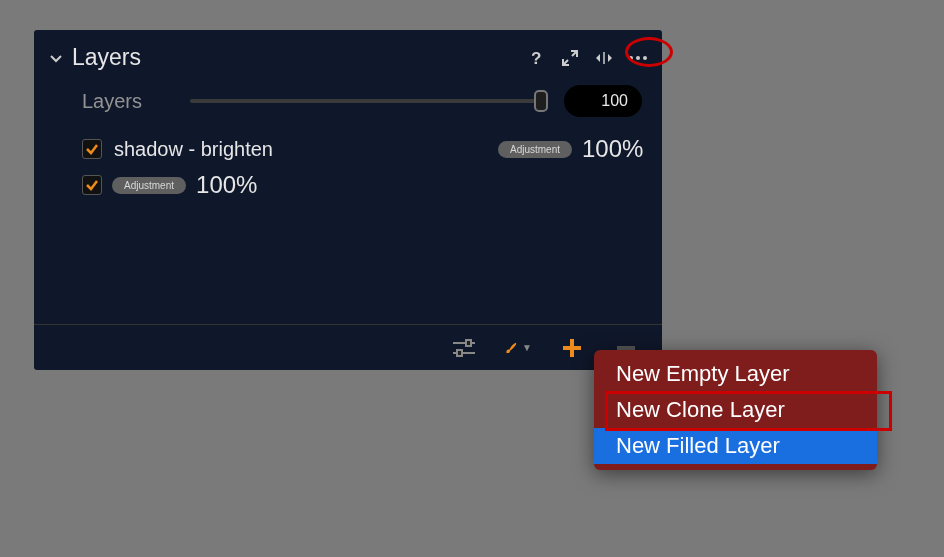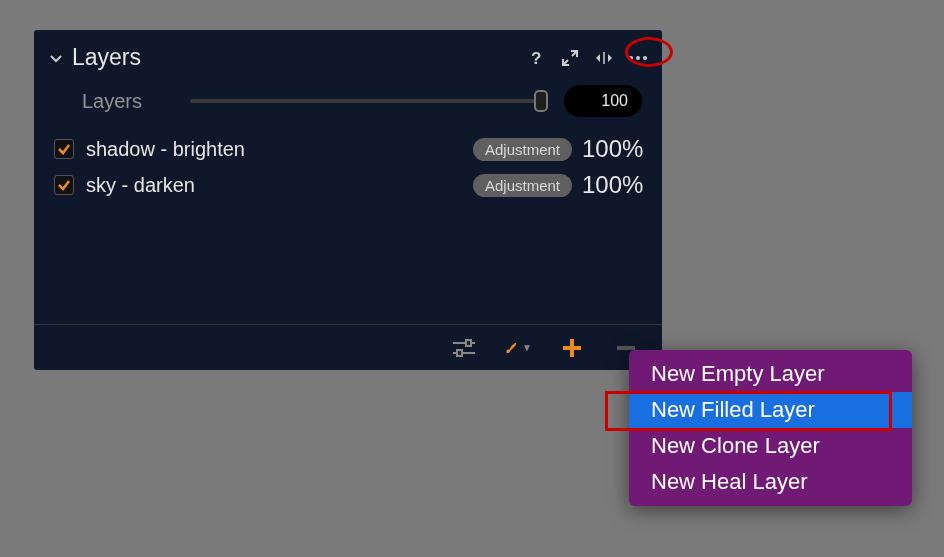--- a/index.html
+++ b/index.html
@@ -86,21 +86,21 @@
     height: 32px;
     background: #000;
     border-radius: 16px;
     color: #e8e8e8;
     font-size: 16px;
     display: flex;
     align-items: center;
     justify-content: flex-end;
     padding: 0 14px;
   }
-  .layer-list { padding-top: 4px; }
+  .layer-list { padding-top: 4px; padding-left: 28px; }
   .layer-row {
     display: flex;
     align-items: center;
     height: 36px;
     padding: 0 20px 0 20px;
     gap: 10px;
   }
   .layer-row.selected {
     background: #ed8b1c;
     color: #000;
@@ -116,21 +116,21 @@
   .layer-name {
     flex: 1;
     font-size: 20px;
     color: #e6e6e6;
     padding-left: 2px;
   }
   .layer-row.selected .layer-name { color: #000; padding-left: 30px; }
   .badge {
     background: #5f5f5f;
     color: #d8d8d8;
-    font-size: 15px;
+    font-size: 10px;
     padding: 3px 12px;
     border-radius: 12px;
   }
   .layer-opacity {
     font-size: 24px;
     color: #e6e6e6;
     width: 60px;
     text-align: right;
   }
   .panel-footer {
@@ -145,24 +145,24 @@
     padding: 0 22px;
   }
   .footer-icon {
     display: flex; align-items: center; justify-content: center;
     width: 28px; height: 28px;
   }
   .brush-group { display: flex; align-items: center; gap: 4px; }
   .dropdown-arrow { color: #888; font-size: 10px; }
   .context-menu {
     position: absolute;
-    left: 629px;
+    left: 594px;
     top: 350px;
     width: 283px;
-    background: #701a75;
+    background: #7f1d1d;
     border-radius: 6px;
     padding: 6px 0;
     box-shadow: 0 4px 20px rgba(0,0,0,0.5);
   }
   .menu-item {
     height: 36px;
     display: flex;
     align-items: center;
     padding: 0 22px;
     font-size: 22px;
@@ -233,21 +233,20 @@
         <span class="layer-name">shadow - brighten</span>
         <span class="badge">Adjustment</span>
         <span class="layer-opacity">100%</span>
       </div>
       <div class="layer-row">
         <span class="checkbox">
           <svg width="14" height="14" viewBox="0 0 14 14">
             <path d="M2 7 L6 11 L12 3" stroke="#ed8b1c" stroke-width="2.5" fill="none"></path>
           </svg>
         </span>
-        <span class="layer-name">sky - darken</span>
         <span class="badge">Adjustment</span>
         <span class="layer-opacity">100%</span>
       </div>
     </div>
 
   <div class="panel-footer">
     <span class="footer-icon">
       <svg width="22" height="18" viewBox="0 0 22 18">
         <line x1="0" y1="4" x2="22" y2="4" stroke="#888" stroke-width="2"></line>
         <rect x="13" y="1" width="5" height="6" fill="#1e1e1e" stroke="#888" stroke-width="2"></rect>
@@ -272,18 +271,17 @@
         <line x1="2" y1="11" x2="20" y2="11" stroke="#555" stroke-width="4"></line>
       </svg>
     </span>
   </div>
 </div>
 
 <div class="annot-ellipse" style="left:625px; top:37px; width:48px; height:30px;"></div>
 
 <div class="context-menu" id="context-menu">
     <div class="menu-item">New Empty Layer</div>
+    <div class="menu-item">New Clone Layer</div>
     <div class="menu-item highlighted">New Filled Layer</div>
-    <div class="menu-item">New Clone Layer</div>
-    <div class="menu-item">New Heal Layer</div>
   </div>
 
 <div class="annot-rect-red" style="left:605px; top:391px; width:287px; height:40px;"></div>
 
 </body></html>

